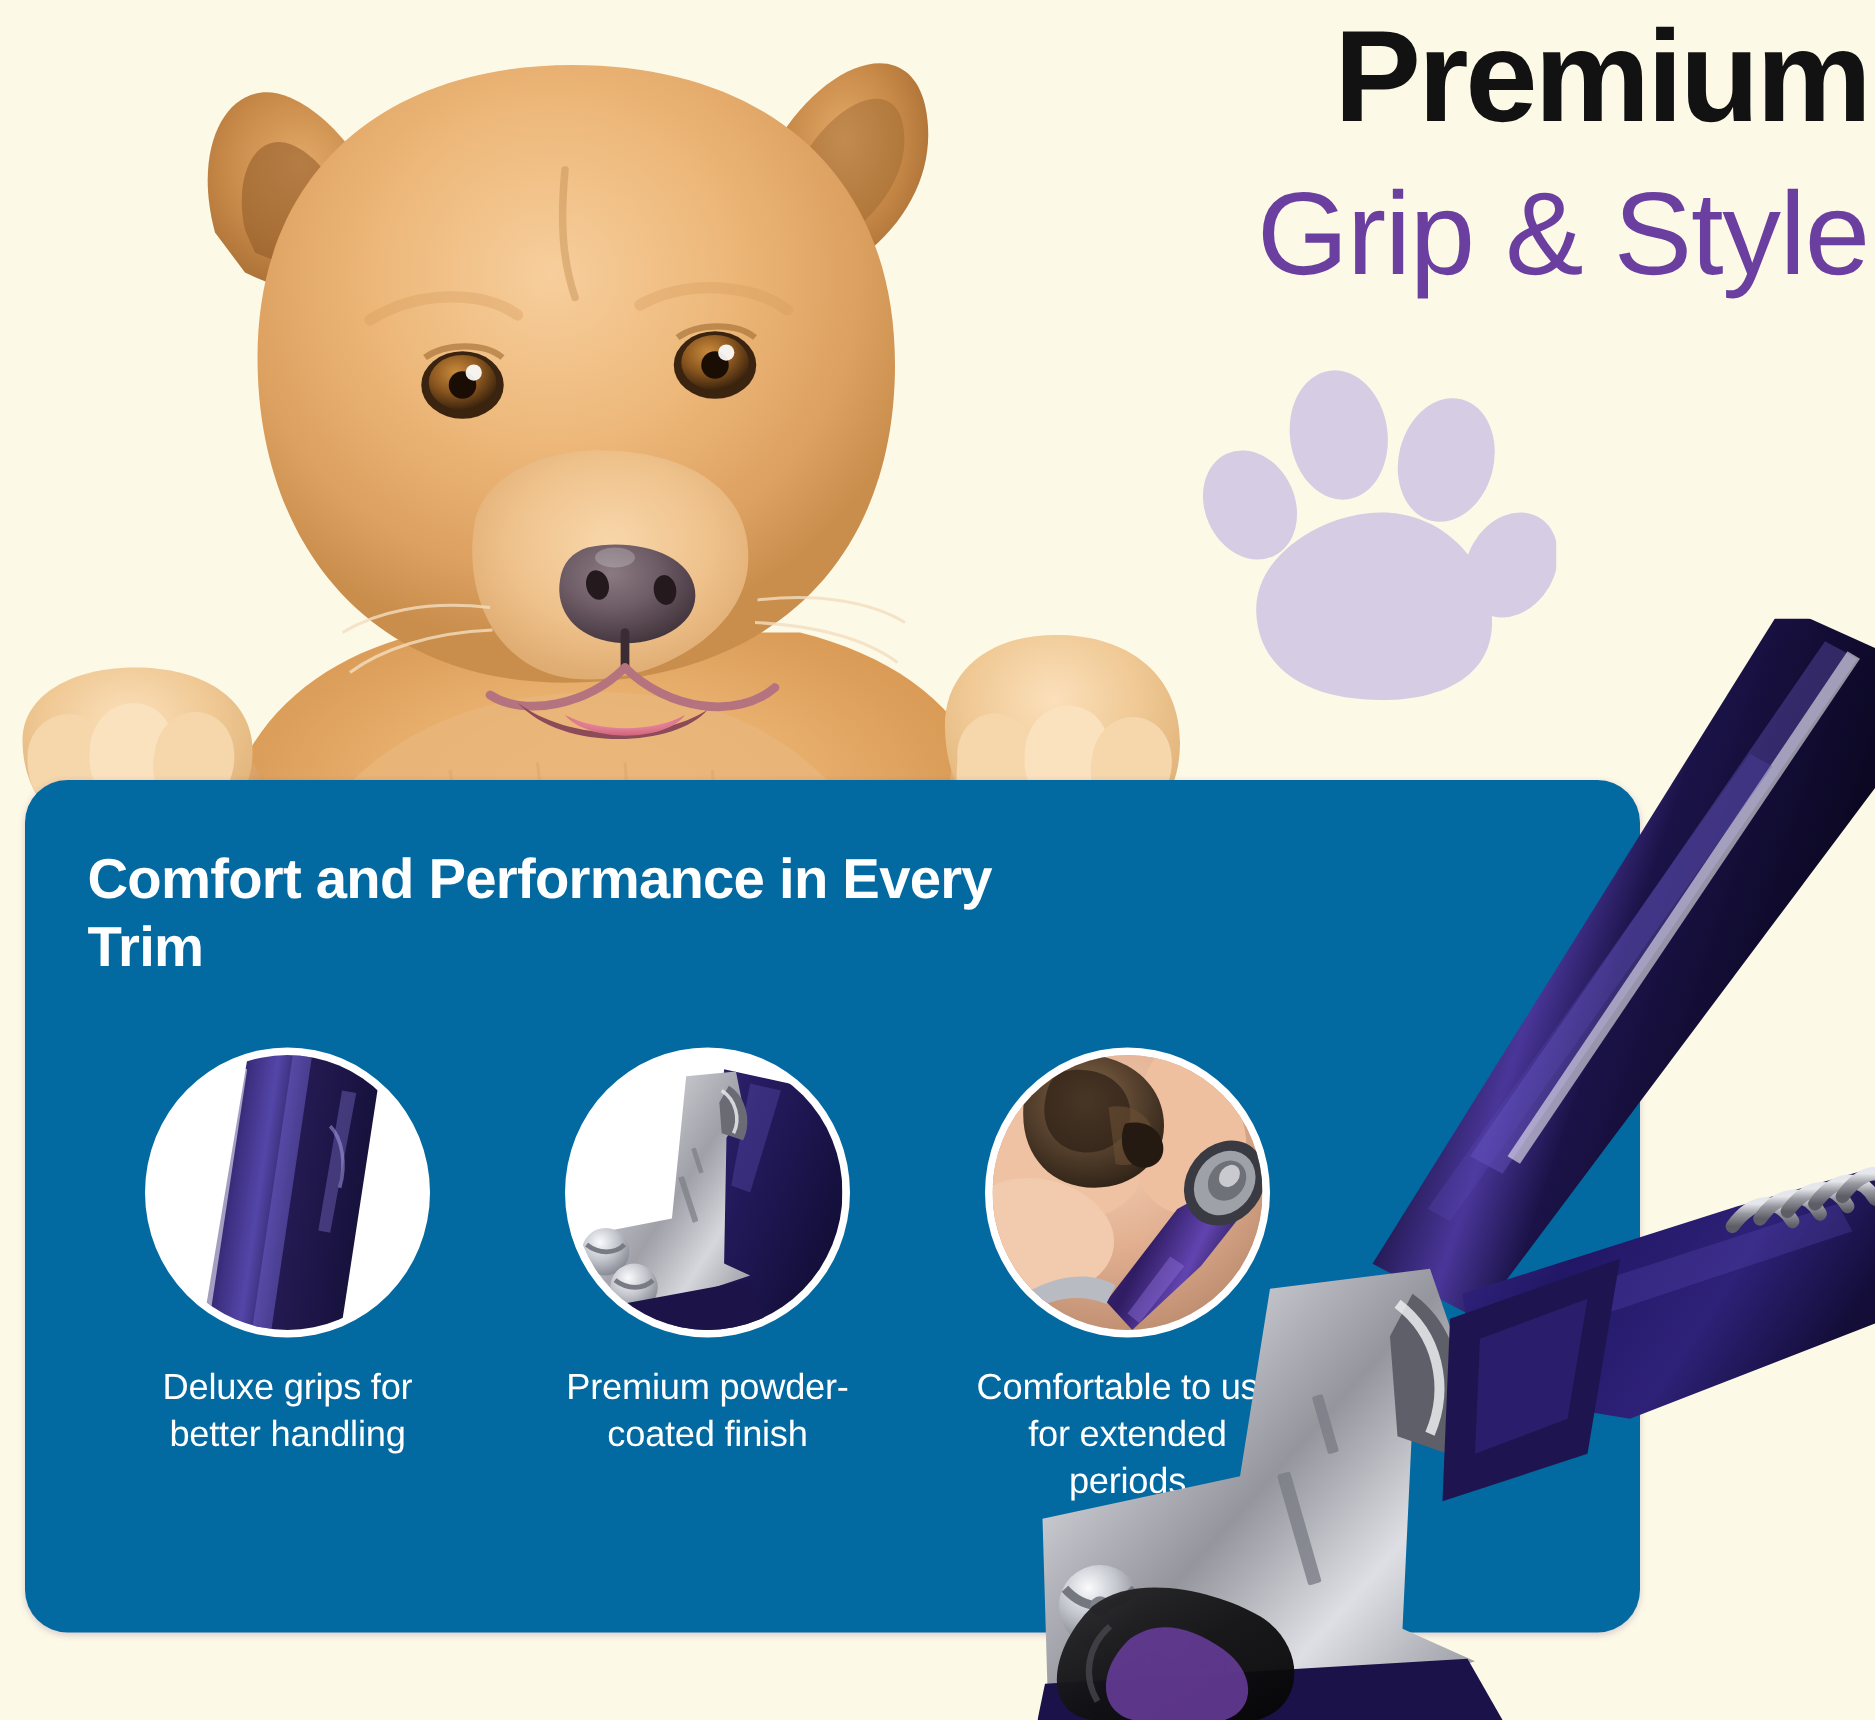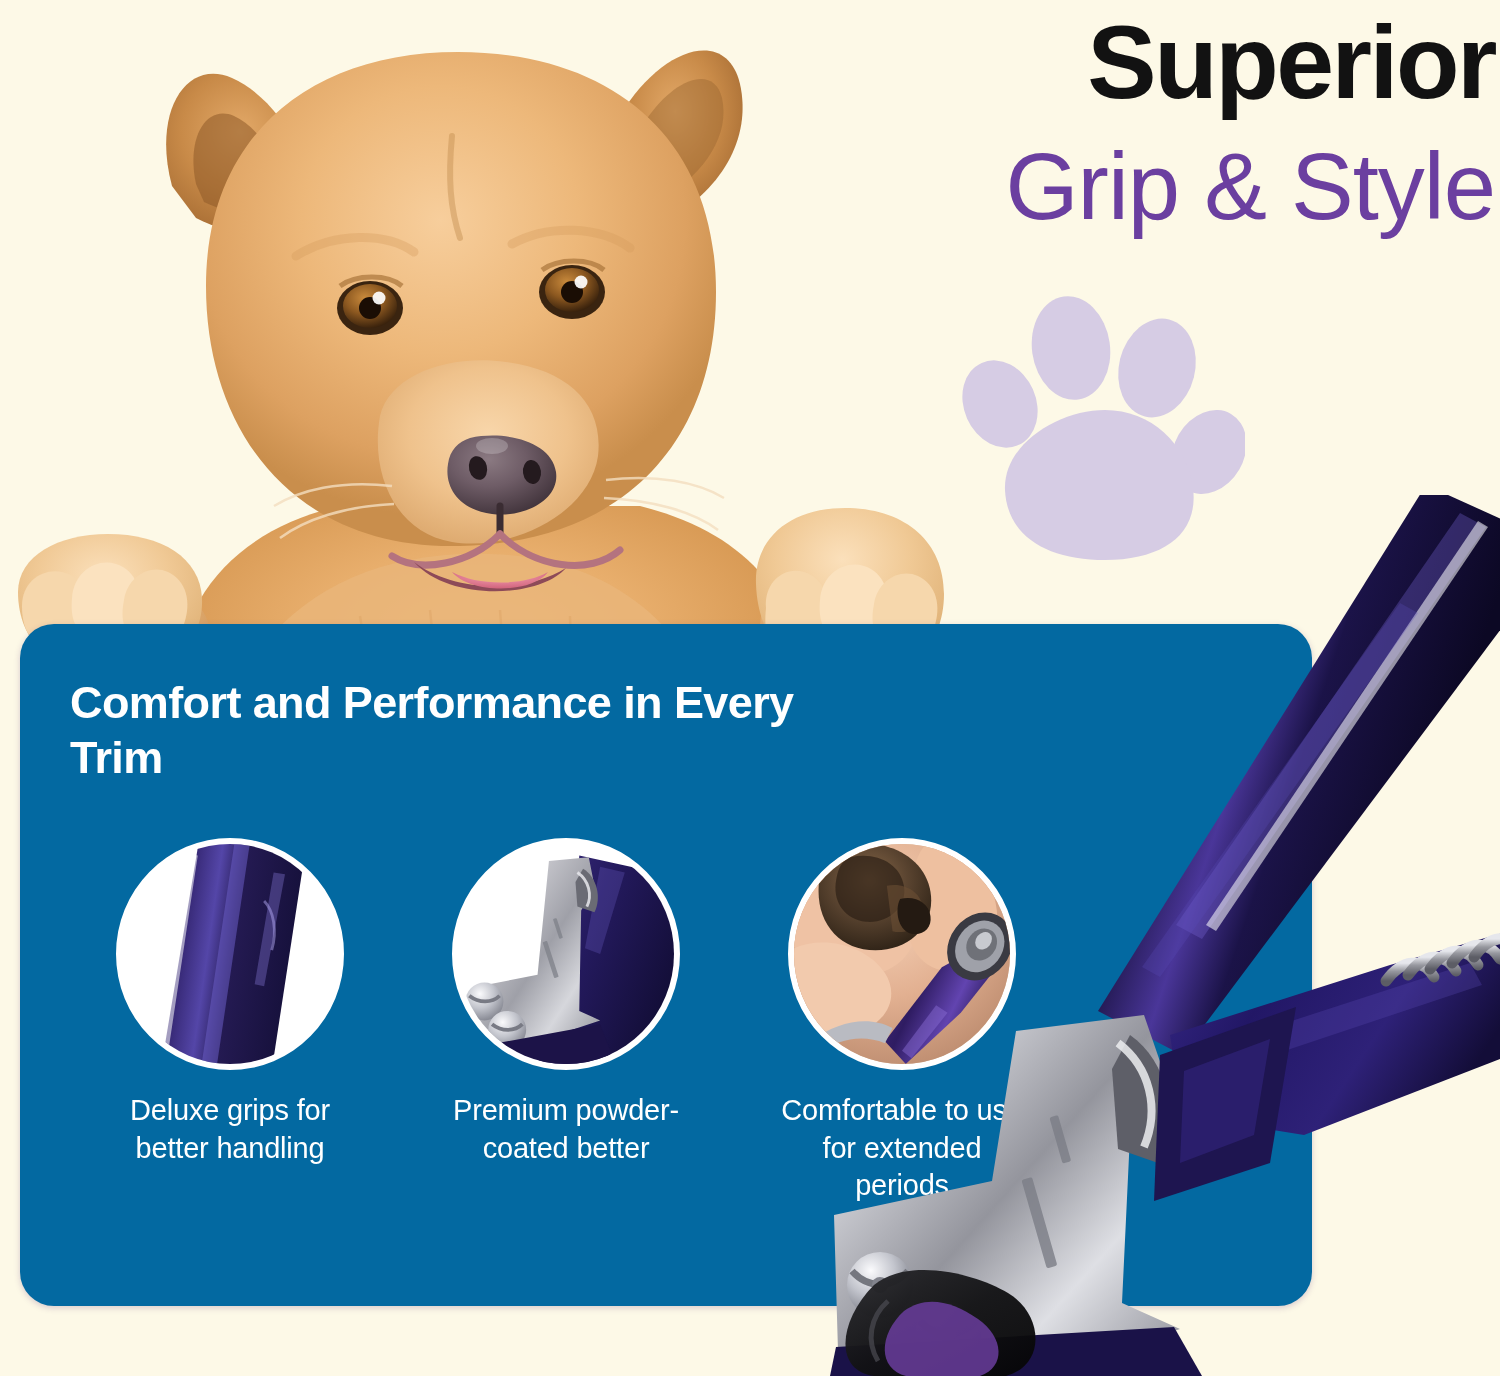--- a/index.html
+++ b/index.html
@@ -384,21 +384,21 @@
             </g>
 
             <circle cx="28" cy="166" r="20" fill="url(#screw2)"></circle>
             <path d="M12 160 C22 168 36 168 44 160" stroke="#787A84" stroke-width="4" fill="none"></path>
             <circle cx="52" cy="196" r="20" fill="url(#screw2)"></circle>
             <path d="M36 190 C46 198 60 198 68 190" stroke="#787A84" stroke-width="4" fill="none"></path>
 
             <path d="M20 214 L150 190 L166 232 L16 232 Z" fill="#1C1348"></path>
           </svg>
         </div>
-        <div class="feature-caption">Premium powder-coated better</div>
+        <div class="feature-caption">Premium powder-coated finish</div>
       </div>
 
       <div class="feature-item">
         <div class="feature-circle">
           <svg viewBox="0 0 228 232" width="100%" height="100%" preserveAspectRatio="xMidYMid slice">
             <defs>
               <radialGradient id="skin3" cx="42%" cy="30%" r="72%">
                 <stop offset="0%" stop-color="#F6D2B8"></stop>
                 <stop offset="55%" stop-color="#E2B091"></stop>
                 <stop offset="100%" stop-color="#C08F72"></stop>
@@ -447,21 +447,21 @@
             <circle cx="22" cy="212" r="5" fill="#61636A"></circle>
           </svg>
         </div>
         <div class="feature-caption">Comfortable to use for extended periods</div>
       </div>
 
     </div>
   </div>
 
   <div class="headline">
-    <span class="headline-line1">Superior</span>
+    <span class="headline-line1">Premium</span>
     <span class="headline-line2">Grip &amp; Style</span>
   </div>
 
   <svg class="clipper-tool" viewBox="0 0 680 881" preserveAspectRatio="none">
     <defs>
       <linearGradient id="navyMain" x1="0.15" y1="0" x2="0.9" y2="0.35">
         <stop offset="0%" stop-color="#241A5E"></stop>
         <stop offset="22%" stop-color="#100B30"></stop>
         <stop offset="46%" stop-color="#4A3699"></stop>
         <stop offset="62%" stop-color="#1B1348"></stop>

